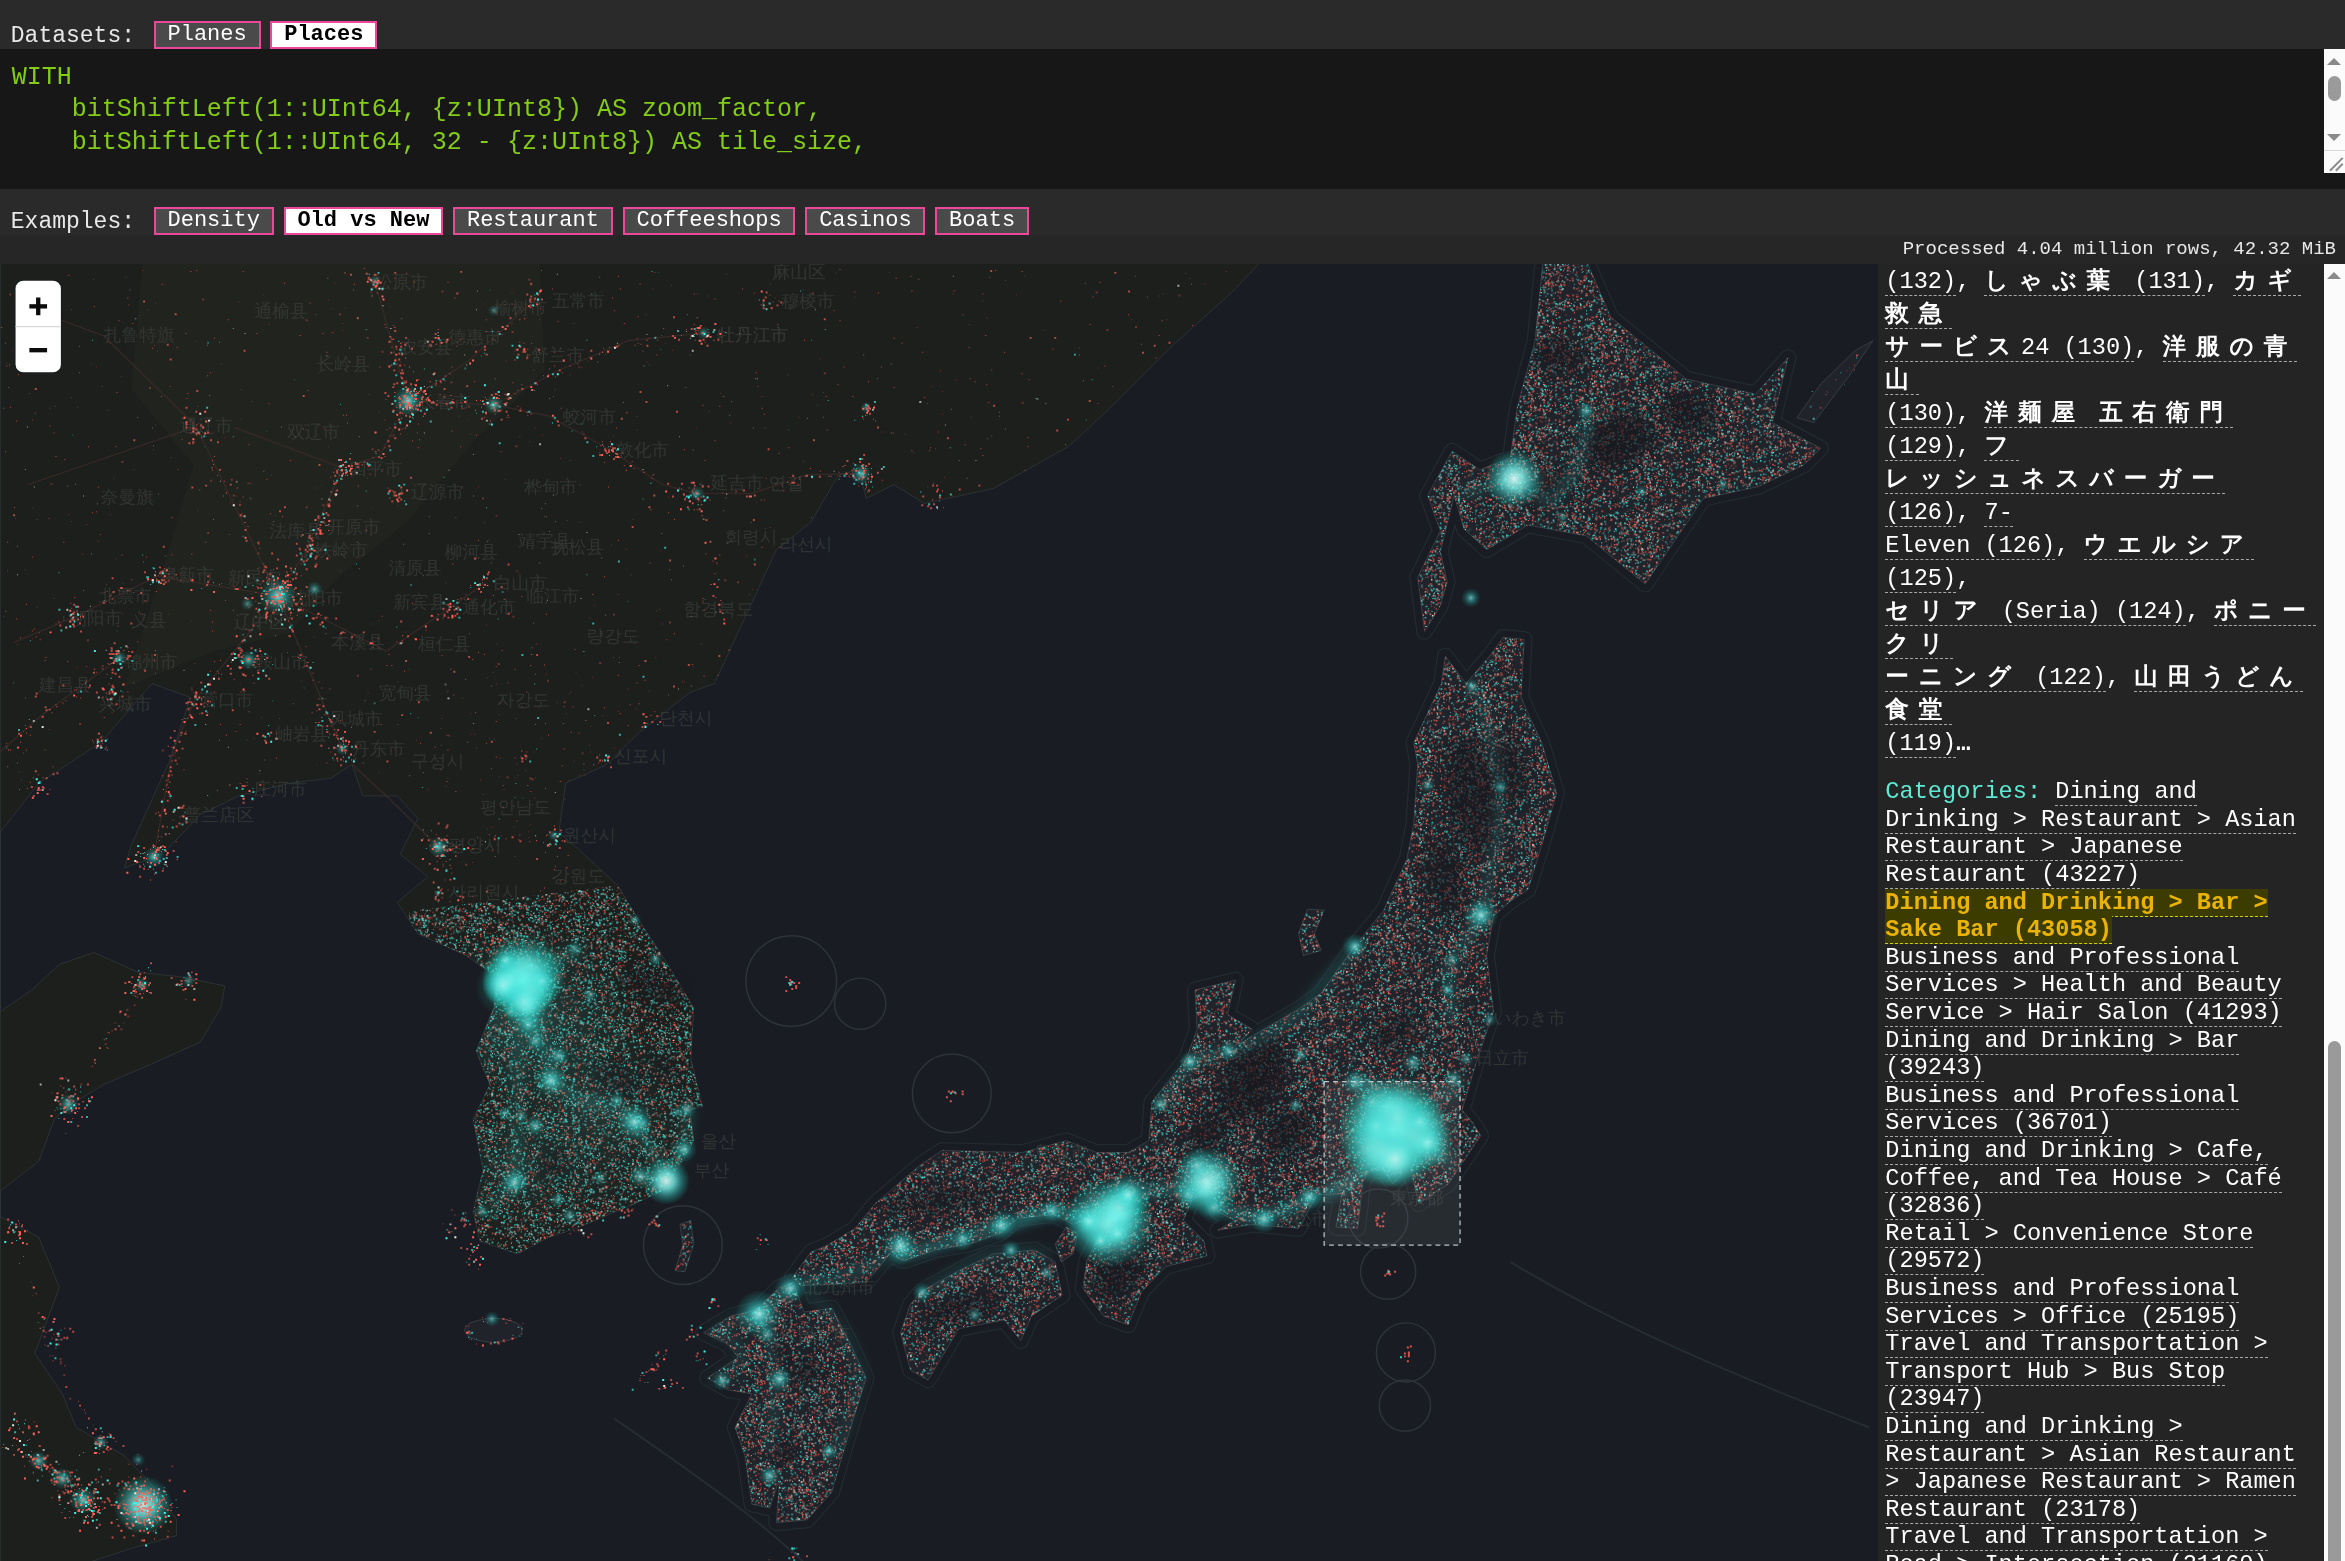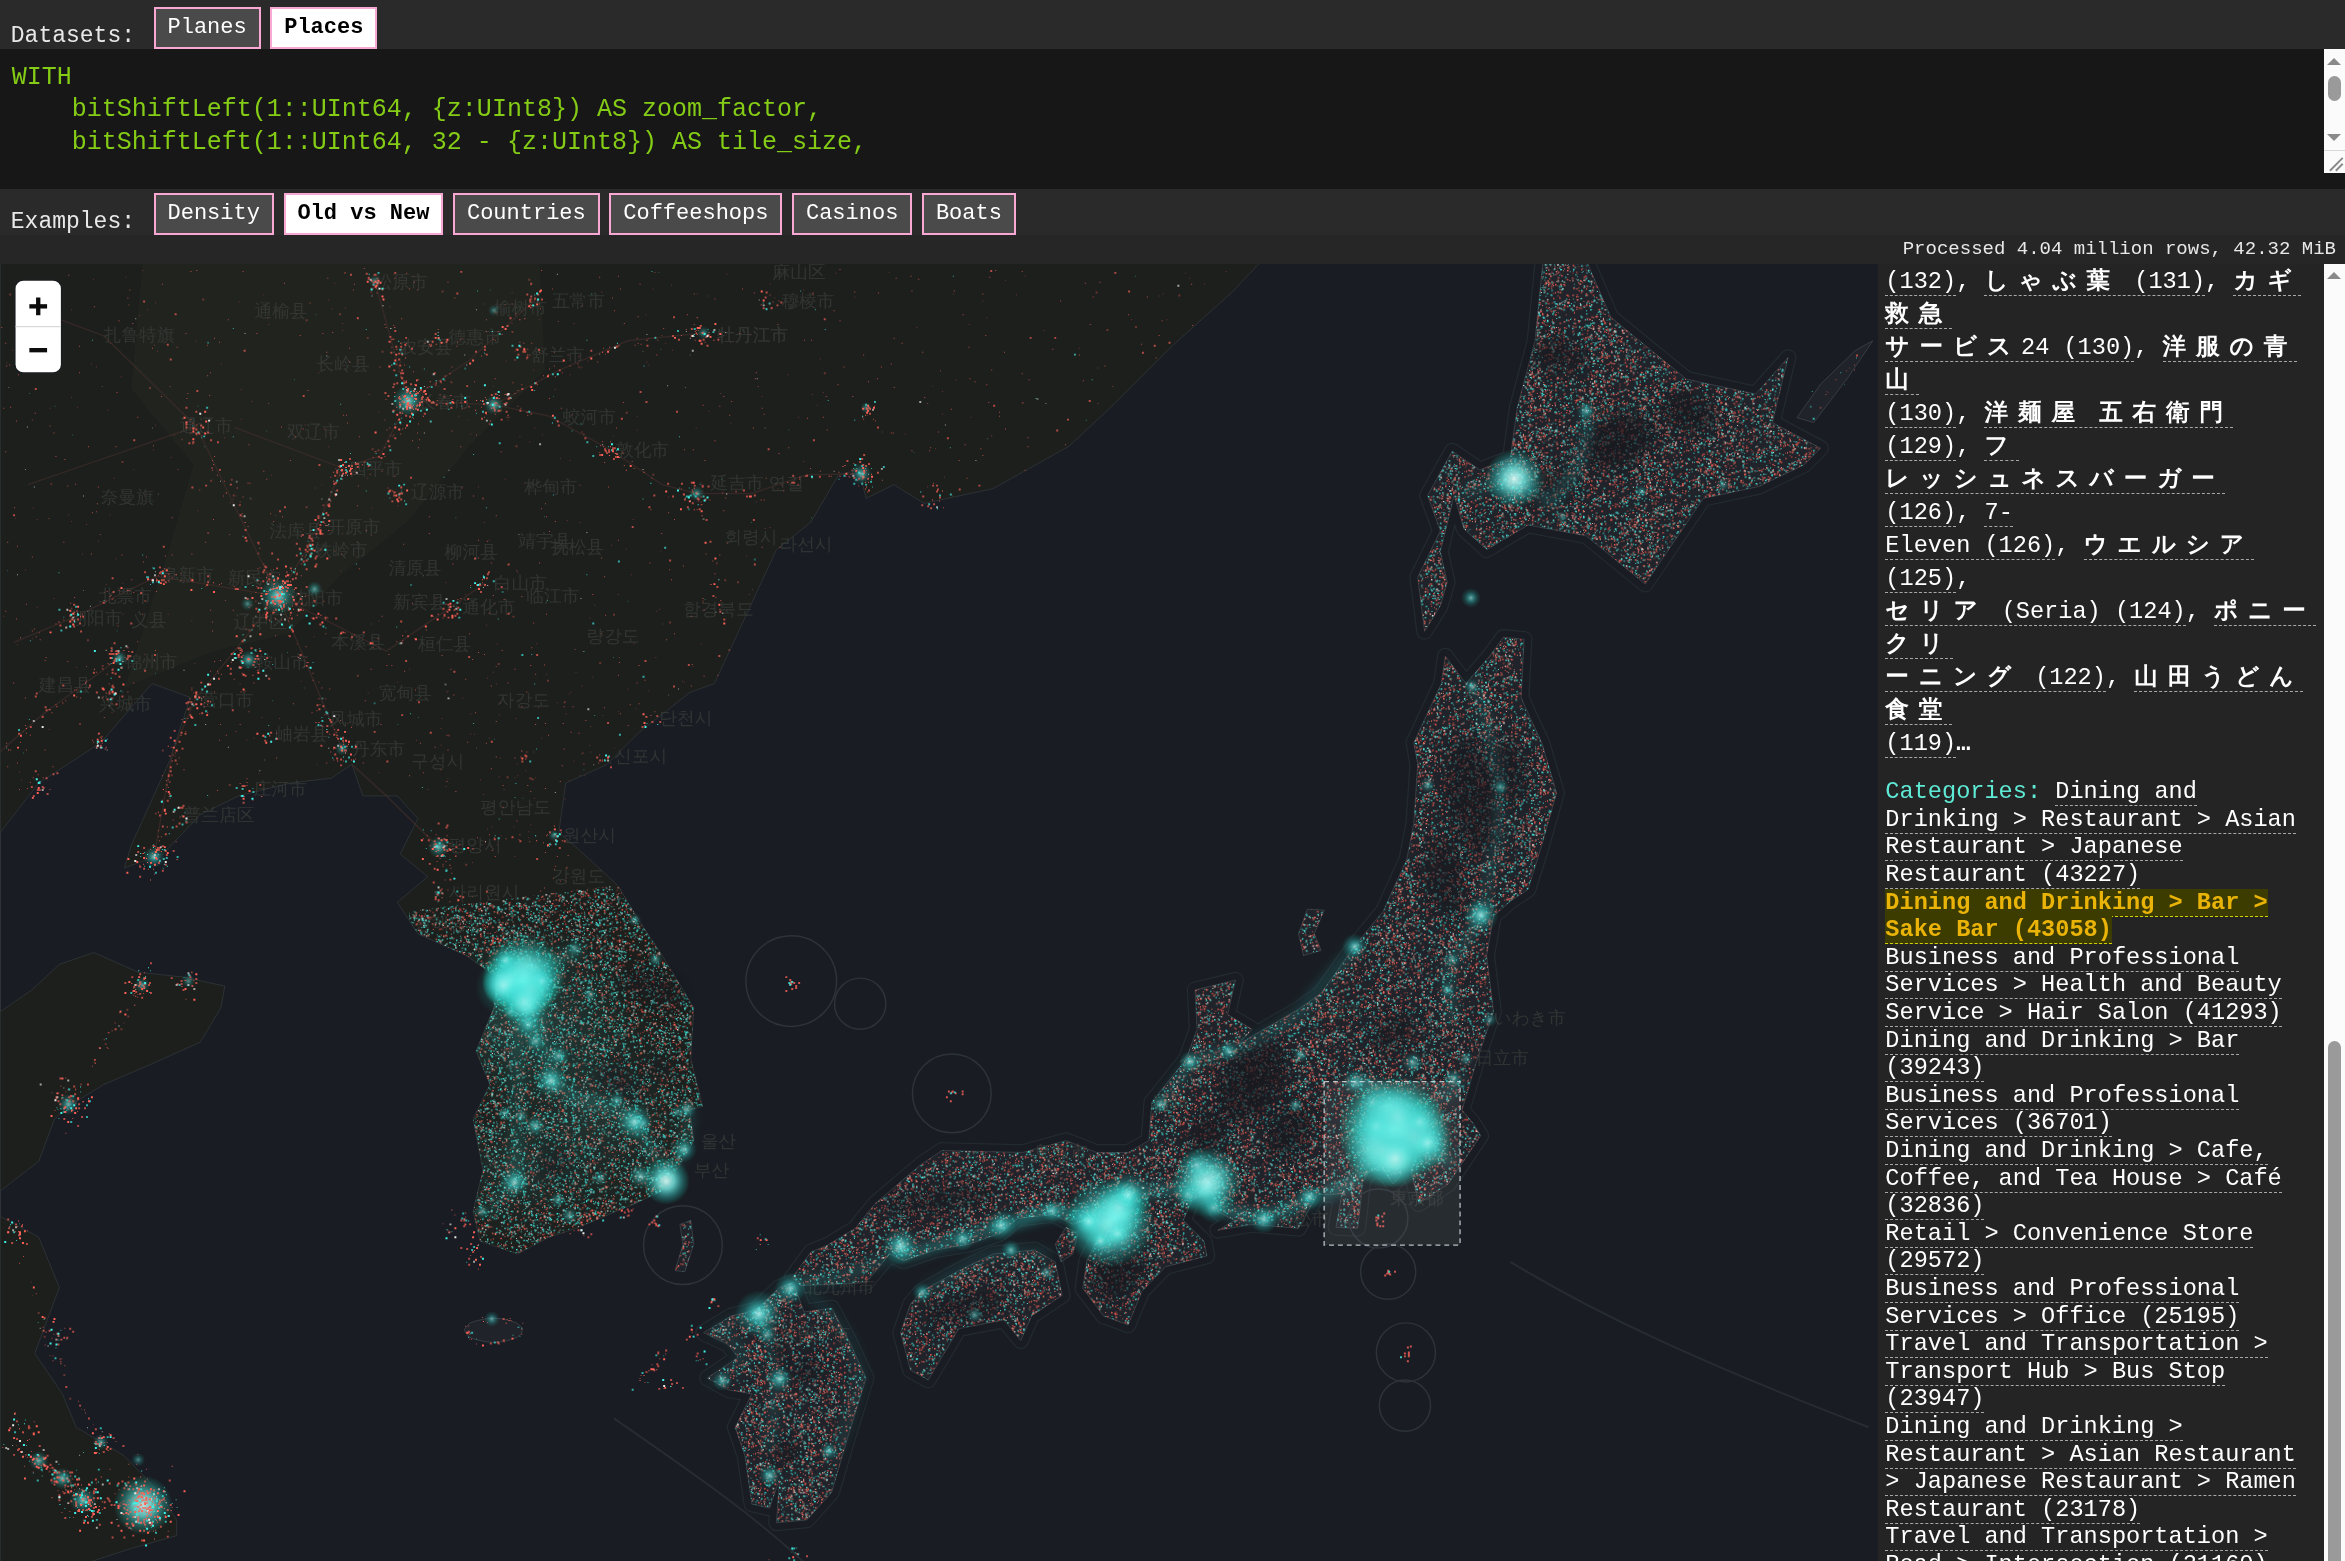--- a/index.html
+++ b/index.html
@@ -1,18 +1,18 @@
 <!DOCTYPE html>
 <html><head><meta charset="utf-8"><style>
 *{box-sizing:border-box;margin:0;padding:0}
 body{width:2345px;height:1561px;overflow:hidden;background:#161616;font-family:"Liberation Mono",monospace;-webkit-font-smoothing:antialiased}
 .bar{background:#2a2a2a;color:#e8e8e8;font-size:23px;display:flex;align-items:flex-end}
 #dsbar{height:49px;padding-left:10.8px}
 #exbar{height:46px;padding-left:10.8px}
-.btn{display:inline-block;font-size:22px;color:#fff;background:#4a4a4a;border:2px solid #f9a8d4;padding:6.9px 11.8px;line-height:1;height:42px;display:flex;align-items:center}
+.btn{display:inline-block;font-size:22px;color:#fff;background:#4a4a4a;border:2px solid #ec4899;padding:6.9px 11.8px;line-height:1;height:28px;display:flex;align-items:center}
 .btn.sel{background:#fff;color:#000;font-weight:bold}
 .btnrow{display:flex;gap:9.9px;margin-left:18.7px}
 #sql{height:140px;background:#171717;color:#84cc16;font-size:25px;line-height:32.5px;padding:12.8px 11.8px 0 11.8px;white-space:pre;position:relative}
 #sqlsb{position:absolute;right:0;top:0;width:20.7px;height:101px;background:#fbfbfb}
 #sqlsb .th{position:absolute;left:3.9px;top:26.6px;width:12.8px;height:25.6px;background:#9a9a9a;border-radius:6.9px}
 .arr{position:absolute;left:2.5px;width:0;height:0;border-left:7.9px solid transparent;border-right:7.9px solid transparent}
 .arr.up{top:8.9px;border-bottom:7.9px solid #8a8a8a}
 .arr.dn{bottom:8.9px;border-top:7.9px solid #8a8a8a}
 #grip{position:absolute;right:0;top:101px;width:20.7px;height:22.7px;background:#fbfbfb;border-top:1px solid #d8d8d8}
 #statusbar{height:28.6px;background:#262626;color:#e8e8e8;font-size:19px;display:flex;align-items:center;justify-content:flex-end;padding-right:9px}
@@ -34,21 +34,21 @@
       <span class="btn sel">Places</span>
     </span></div>
 <div id="sql">WITH
     bitShiftLeft(1::UInt64, {z:UInt8}) AS zoom_factor,
     bitShiftLeft(1::UInt64, 32 - {z:UInt8}) AS tile_size,<div id="sqlsb"><span class="arr up"></span><span class="th"></span><span class="arr dn"></span></div><div id="grip"><svg width="20.7" height="21.7" viewBox="0 0 21 22">
         <path d="M6 20 L19 7 M12 20 L19 13" stroke="#8a8a8a" stroke-width="2" fill="none"></path>
       </svg></div></div>
 <div class="bar" id="exbar">Examples:<span class="btnrow">
       <span class="btn">Density</span>
       <span class="btn sel">Old vs New</span>
-      <span class="btn">Countries</span>
+      <span class="btn">Restaurant</span>
       <span class="btn">Coffeeshops</span>
       <span class="btn">Casinos</span>
       <span class="btn">Boats</span>
     </span></div>
 <div id="statusbar">Processed 4.04 million rows, 42.32 MiB</div>
 <div id="main">
 <div id="map">
       <svg width="1879" height="1313" viewBox="0 252 1907 1333" style="display:block">
         <defs>
           <radialGradient id="gc">

